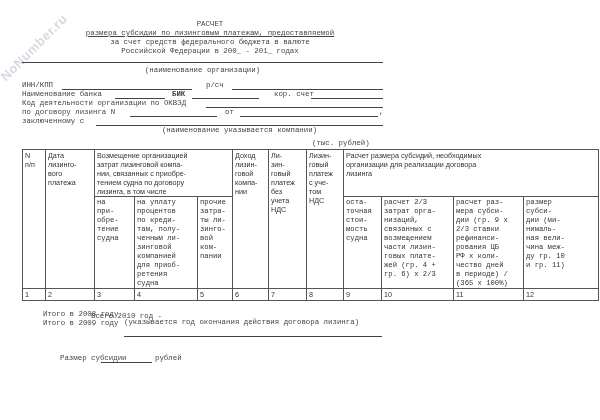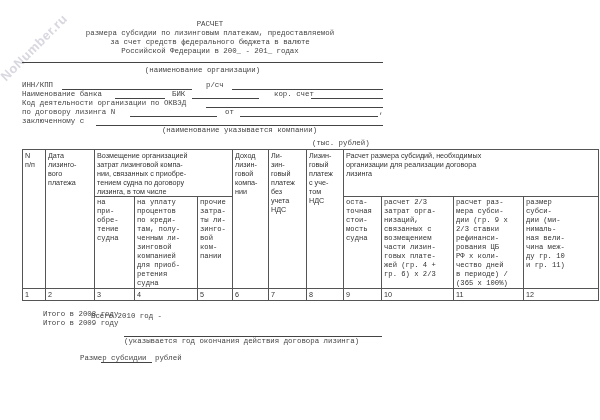--- a/index.html
+++ b/index.html
@@ -11,35 +11,35 @@
   .watermark { position:absolute; left:-10px; top:40px; transform:rotate(-45deg); font-family:"Liberation Sans","DejaVu Sans",sans-serif; font-size:13px; font-weight:bold; color:#d8d8e0; letter-spacing:0.5px; }
   table.grid { position:absolute; left:22px; top:149px; border-collapse:collapse; font-family:"Liberation Sans","DejaVu Sans",sans-serif; font-size:7.2px; line-height:9px; color:#333; }
   table.grid td { border:1px solid #555; vertical-align:top; padding:1px 2px 0 2px; white-space:pre-line; }
 </style>
 </head>
 <body>
 
 <div class="watermark">NoNumber.ru</div>
 
 <div class="abs mono center" style="left:60px;width:300px;top:20px;">РАСЧЕТ</div>
-<div class="abs mono center" style="left:60px;width:300px;top:29px;">размера субсидии по лизинговым платежам, предоставляемой</div>
+<div class="abs mono center" style="left:60px;width:300px;top:29px;text-decoration:underline;">размера субсидии по лизинговым платежам, предоставляемой</div>
 <div class="abs mono center" style="left:60px;width:300px;top:38px;">за счет средств федерального бюджета в валюте</div>
 <div class="abs mono center" style="left:60px;width:300px;top:47px;">Российской Федерации в 200_ - 201_ годах</div>
 
 <div class="line" style="left:22px;width:361px;top:62px;"></div>
 <div class="abs mono center" style="left:22px;width:361px;top:66px;">(наименование организации)</div>
 
 <div class="abs mono" style="left:22px;top:81px;">ИНН/КПП</div>
 <div class="line" style="left:62px;width:130px;top:89px;"></div>
 <div class="abs mono" style="left:206px;top:81px;">р/сч</div>
 <div class="line" style="left:232px;width:151px;top:89px;"></div>
 
 <div class="abs mono" style="left:22px;top:90px;">Наименование банка</div>
 <div class="line" style="left:115px;width:50px;top:98px;"></div>
-<div class="abs mono" style="left:172px;top:90px;">БИК</div>
+<div class="abs mono" style="left:172px;top:90px;font-weight:bold;">БИК</div>
 <div class="line" style="left:192px;width:67px;top:98px;"></div>
 <div class="abs mono" style="left:274px;top:90px;">кор. счет</div>
 <div class="line" style="left:311px;width:72px;top:98px;"></div>
 
 <div class="abs mono" style="left:22px;top:99px;text-align:right;">Код деятельности организации по ОКВЭД</div>
 <div class="line" style="left:206px;width:177px;top:107px;"></div>
 
 <div class="abs mono" style="left:22px;top:108px;">по договору лизинга N</div>
 <div class="line" style="left:130px;width:87px;top:116px;"></div>
 <div class="abs mono" style="left:225px;top:108px;">от</div>
@@ -172,17 +172,17 @@
     <td>11</td>
     <td>12</td>
   </tr>
 </tbody>
   </table>
 
 <div class="abs mono" style="left:43px;top:310px;">Итого в 2008 году</div>
 <div class="abs mono" style="left:43px;top:319px;">Итого в 2009 году</div>
 <div class="abs mono" style="left:43px;top:312px;margin-left:48px;">Всего 2010 год -</div>
 <div class="line" style="left:124px;width:258px;top:336px;"></div>
-<div class="abs mono" style="left:124px;top:337px;">(указывается год окончания действия договора лизинга)</div>
+<div class="abs mono" style="left:124px;top:318px;">(указывается год окончания действия договора лизинга)</div>
 
-<div class="abs mono" style="left:40px;top:354px;padding-left:40px;">Размер субсидии</div>
+<div class="abs mono" style="left:20px;top:354px;padding-left:40px;">Размер субсидии</div>
 <div class="line" style="left:101px;width:51px;top:362px;"></div>
 <div class="abs mono" style="left:155px;top:354px;">рублей</div>
 
 </body></html>

